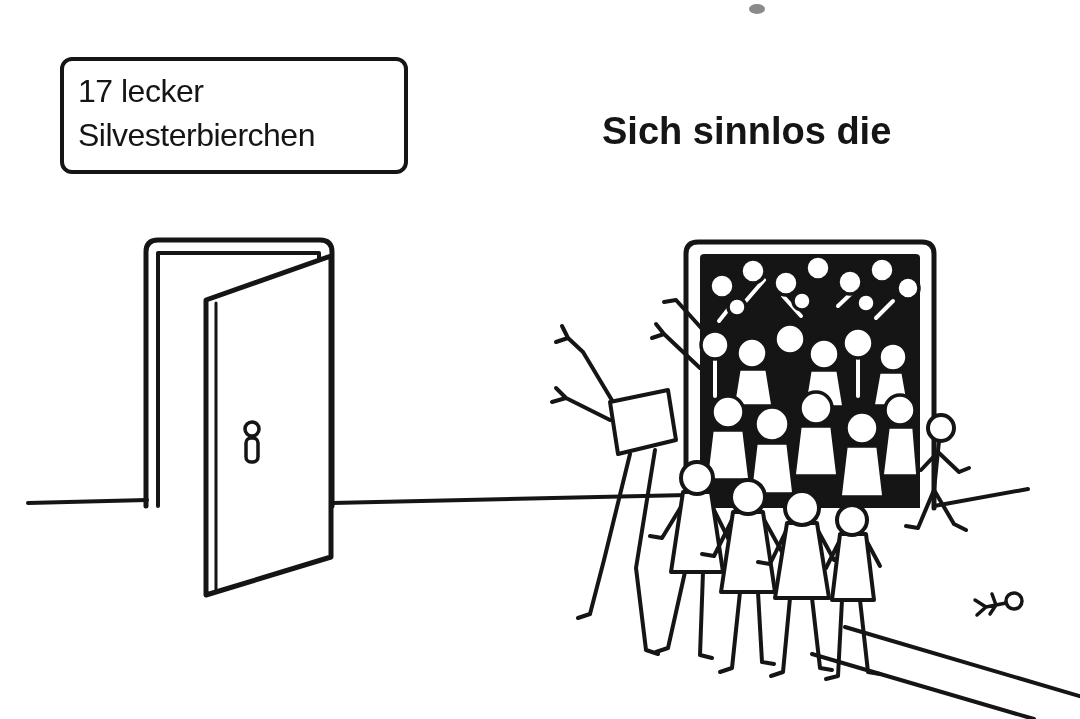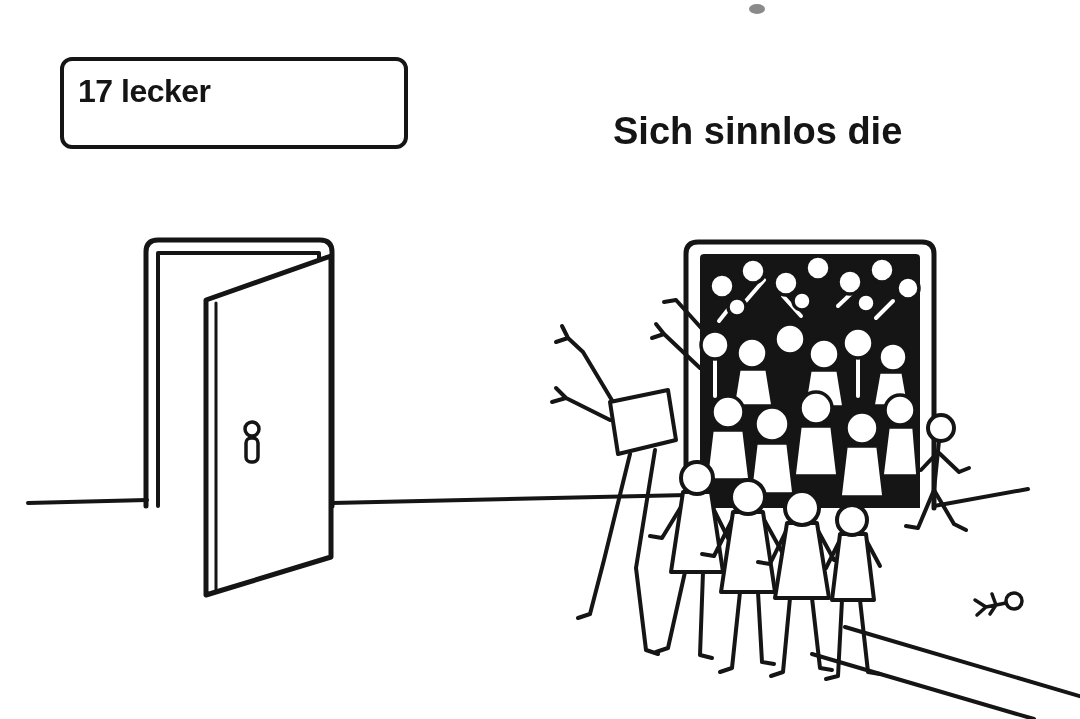--- a/index.html
+++ b/index.html
@@ -11,31 +11,30 @@
     position:relative;
     width:1080px;height:719px;
     background:var(--paper);
     overflow:hidden;
     font-family:"Liberation Sans", sans-serif;
     color:var(--ink);
   }
   .meme-canvas svg{position:absolute;inset:0;color:var(--ink);}
   .door-sign{
     position:absolute;left:60px;top:57px;
-    width:348px;height:92px;box-sizing:border-box;
+    width:348px;height:117px;box-sizing:border-box;
     border:4px solid var(--ink);border-radius:12px;
     padding:8px 14px;background:var(--paper);
-    font-weight:bold;font-size:32px;line-height:44px;
+    font-weight:normal;font-size:32px;line-height:44px;
     letter-spacing:-0.5px;white-space:nowrap;
   }
   .door-caption{
     position:absolute;left:602px;top:108px;
     font-weight:bold;font-size:38px;line-height:47px;
     white-space:nowrap;
-    margin-left:11px;
   }
 </style>
 </head>
 <body>
 
 <div class="meme-canvas">
 
   <svg width="1080" height="719" viewBox="0 0 1080 719" stroke-linecap="round" stroke-linejoin="round">
 
     <ellipse cx="757" cy="9" rx="8" ry="5" fill="currentColor" opacity="0.5"></ellipse>
@@ -174,19 +173,20 @@
     </g>
 
     <g stroke="currentColor" stroke-width="3.5" fill="#ffffff">
       <path fill="none" d="M1006 603 L986 607 M996 605 L992 594 M996 605 L990 614 M986 607 L975 600 M986 607 L977 615"></path>
       <circle cx="1014" cy="601" r="8"></circle>
     </g>
   </svg>
 
   <div class="door-sign">
     <div>17 lecker</div>
+    <div>Silvesterbierchen</div>
   </div>
 
   <div class="door-caption">
     <div>Sich sinnlos die</div>
   </div>
 
 </div>
 
 </body></html>

